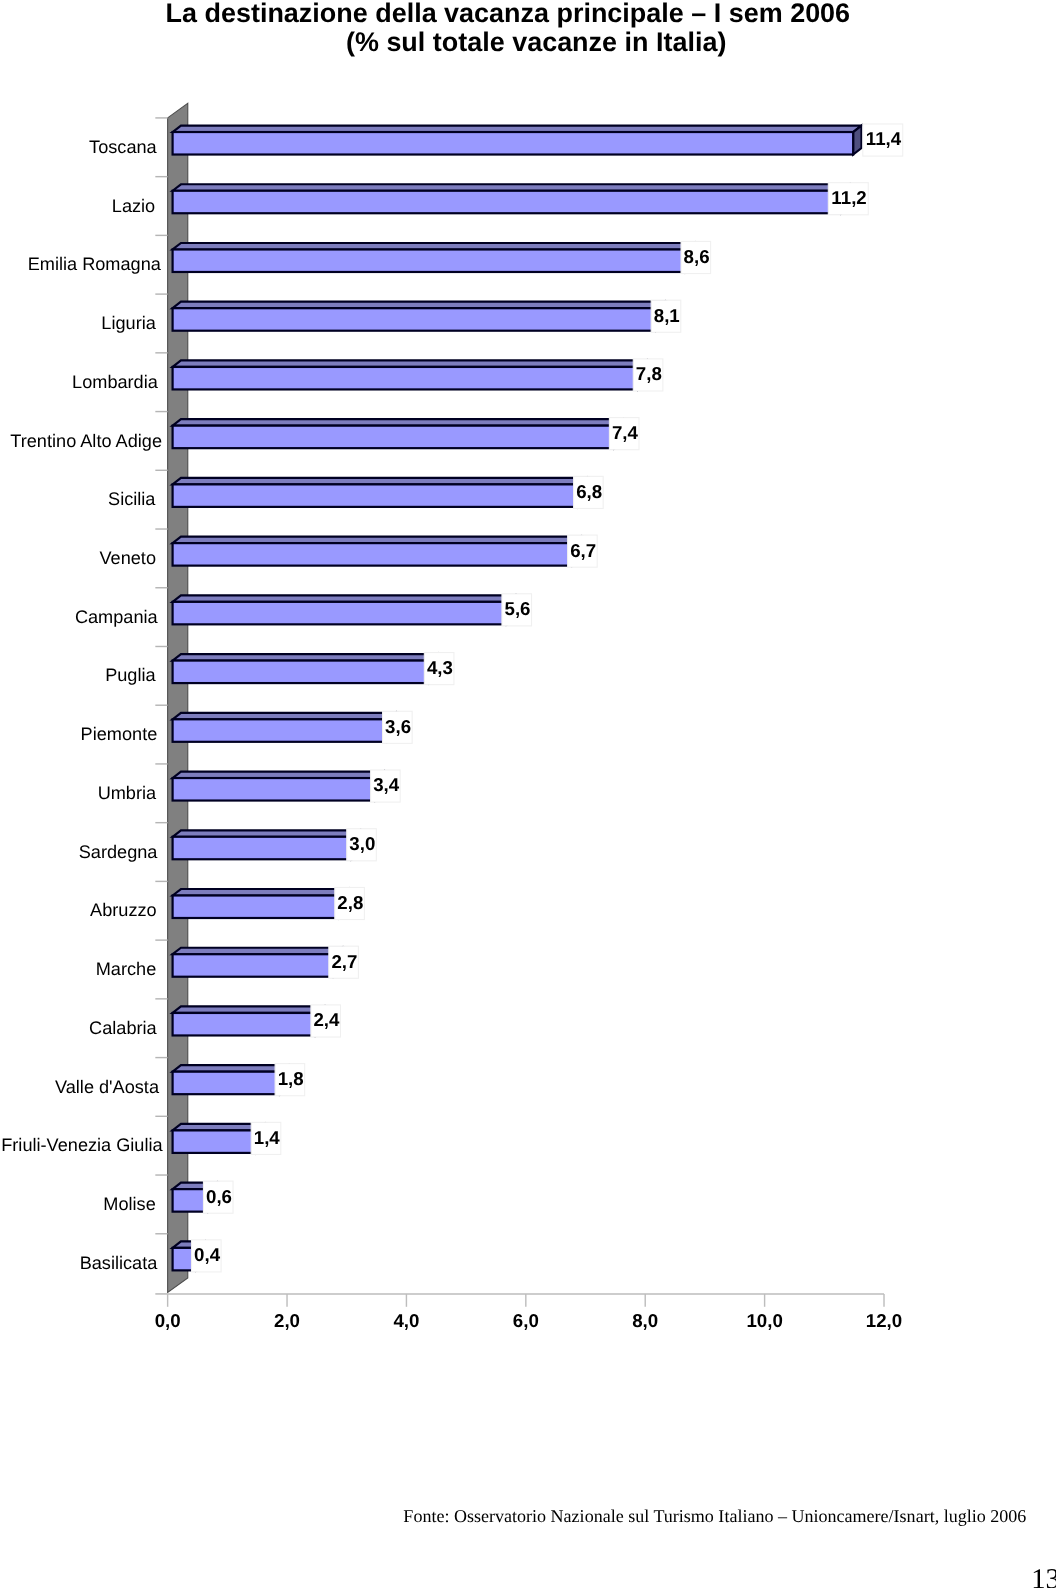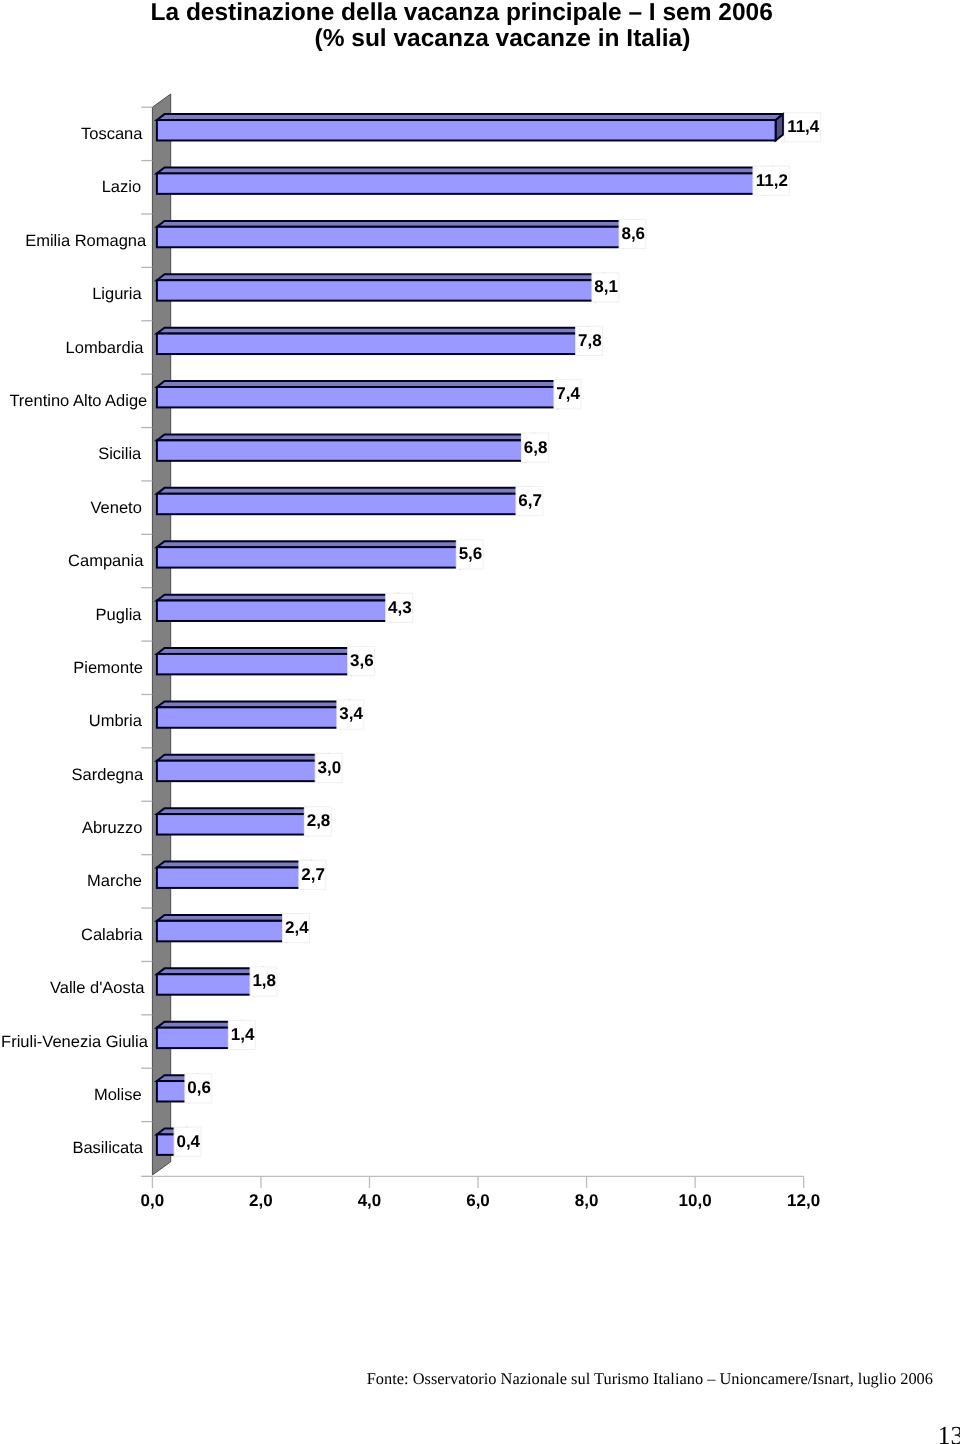--- a/index.html
+++ b/index.html
@@ -9,21 +9,21 @@
   #t1{left:150.5px;top:-0.6px;text-align:right;}
   #t2{left:314.5px;top:24.8px;}
   #chart{position:absolute;left:0;top:0;}
   #footer{position:absolute;left:0;top:1369px;width:933px;text-align:right;font-family:"Liberation Serif",serif;font-size:16.4px;color:#000;}
   #pageno{position:absolute;left:937.5px;top:1423px;overflow:hidden;font-family:"Liberation Serif",serif;font-size:26px;line-height:26px;color:#000;}
 </style>
 </head>
 <body>
 
 <div class="tline" id="t1">La destinazione della vacanza principale – I sem 2006</div>
-<div class="tline" id="t2">(% sul vacanza vacanze in Italia)</div>
+<div class="tline" id="t2">(% sul totale vacanze in Italia)</div>
 
 <svg id="chart" viewBox="0 0 960 1290" width="960" height="1290">
     <path d="M152.4,107.2 L170.70000000000002,94 L170.70000000000002,1161.8 L152.4,1175 Z" fill="#808080" stroke="#4d4d4d" stroke-width="1"></path>
     <line x1="141.2" y1="107.2" x2="152.4" y2="107.2" stroke="#b5b5b5" stroke-width="1.3"></line>
     <line x1="141.2" y1="160.59" x2="152.4" y2="160.59" stroke="#b5b5b5" stroke-width="1.3"></line>
     <line x1="141.2" y1="213.98000000000002" x2="152.4" y2="213.98000000000002" stroke="#b5b5b5" stroke-width="1.3"></line>
     <line x1="141.2" y1="267.37" x2="152.4" y2="267.37" stroke="#b5b5b5" stroke-width="1.3"></line>
     <line x1="141.2" y1="320.76" x2="152.4" y2="320.76" stroke="#b5b5b5" stroke-width="1.3"></line>
     <line x1="141.2" y1="374.15" x2="152.4" y2="374.15" stroke="#b5b5b5" stroke-width="1.3"></line>
     <line x1="141.2" y1="427.54" x2="152.4" y2="427.54" stroke="#b5b5b5" stroke-width="1.3"></line>

